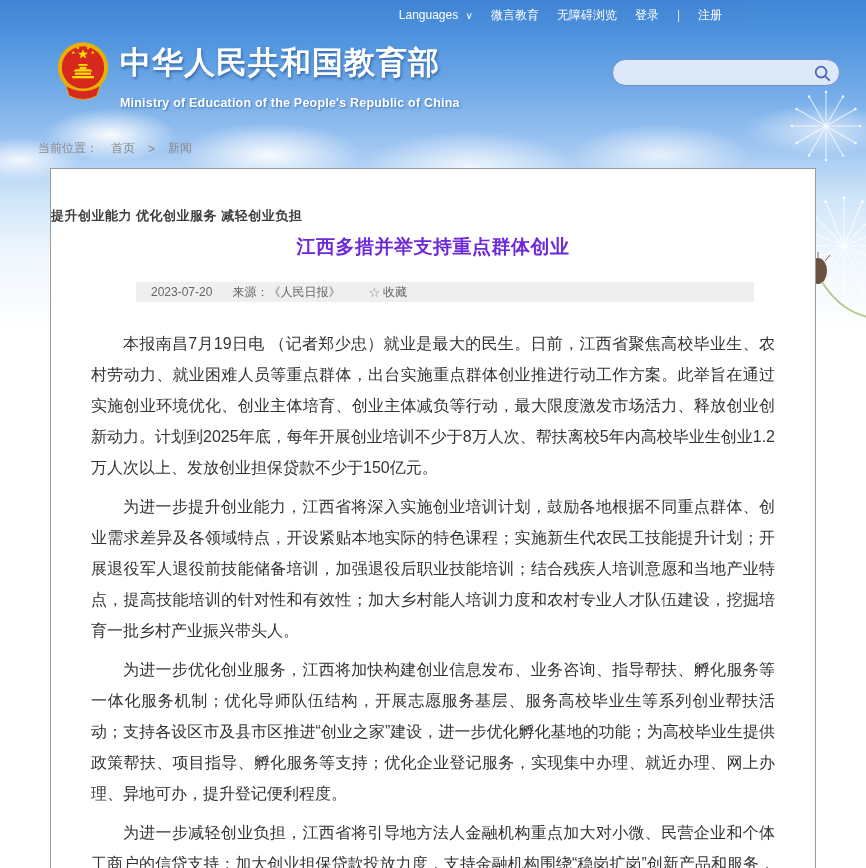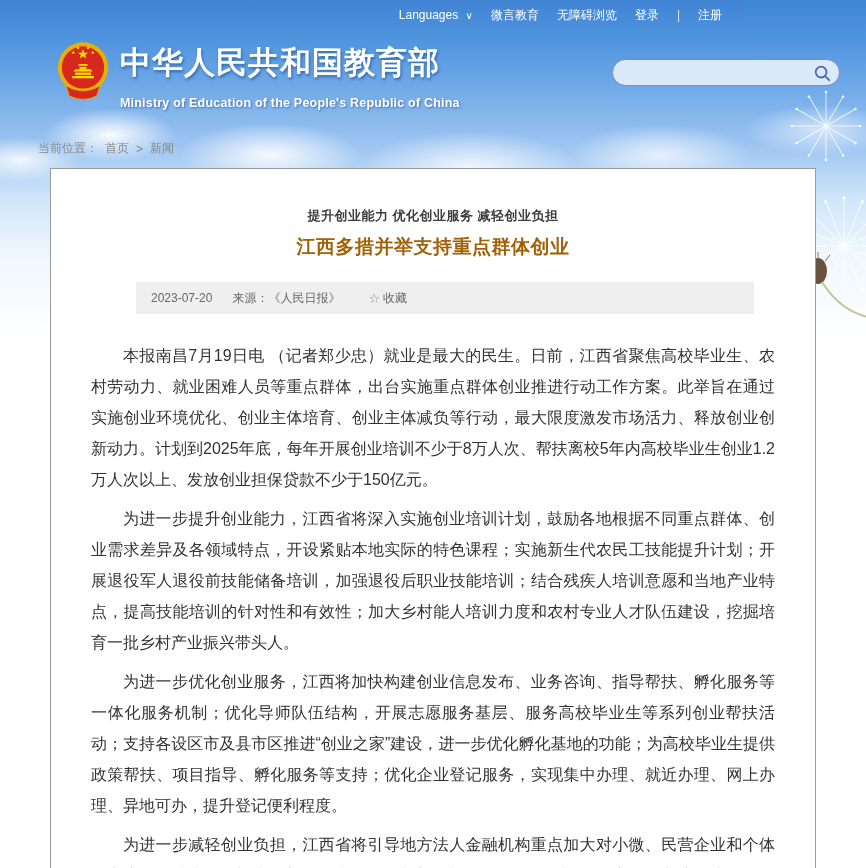--- a/index.html
+++ b/index.html
@@ -54,38 +54,38 @@
     padding:0 8px 0 14px;
   }
   .searchbox input{
     flex:1;border:none;outline:none;background:transparent;
     font-size:13px;color:#345;min-width:0;
   }
   .searchbox button{border:none;background:transparent;padding:0;cursor:pointer;display:flex;align-items:center;}
   
   .breadcrumb{
     position:absolute;top:140px;left:38px;z-index:2;
-    font-size:12px;color:#8a8a8a;display:flex;gap:7px;align-items:center;
+    font-size:12px;color:#8a8a8a;display:flex;gap:13px;align-items:center;
   }
   .breadcrumb a{color:#8a8a8a;text-decoration:none;cursor:pointer;}
   
   .panel{
     position:absolute;top:168px;left:50px;width:764px;height:760px;z-index:2;
     background:#fff;border:1px solid #9b9b9b;box-sizing:content-box;
   }
   .supertitle{
-    margin:38px 0 0 0;text-align:center;
+    margin:38px 0 0 0;text-align:left;
     font-size:13px;font-weight:bold;color:#3d3d3d;letter-spacing:.5px;
   }
   .article-title{
     margin:9px 0 0 0;text-align:center;
-    font-size:19px;font-weight:bold;color:#a16207;letter-spacing:.5px;
+    font-size:19px;font-weight:bold;color:#6d28d9;letter-spacing:.5px;
   }
   .meta{
-    margin:22px 61px 0 85px;height:32px;background:#efefef;
+    margin:22px 61px 0 85px;height:20px;background:#efefef;
     display:flex;align-items:center;font-size:12px;color:#666;
     padding-left:15px;box-sizing:border-box;
   }
   .meta .src{margin-left:20px;}
   .meta .fav{margin-left:28px;cursor:pointer;color:#666;display:flex;align-items:center;gap:3px;}
   .meta .star{font-size:13px;color:#888;}
   .article-body{
     margin:26px 40px 0 40px;
     font-size:16px;line-height:31px;color:#333;text-align:justify;
   }

